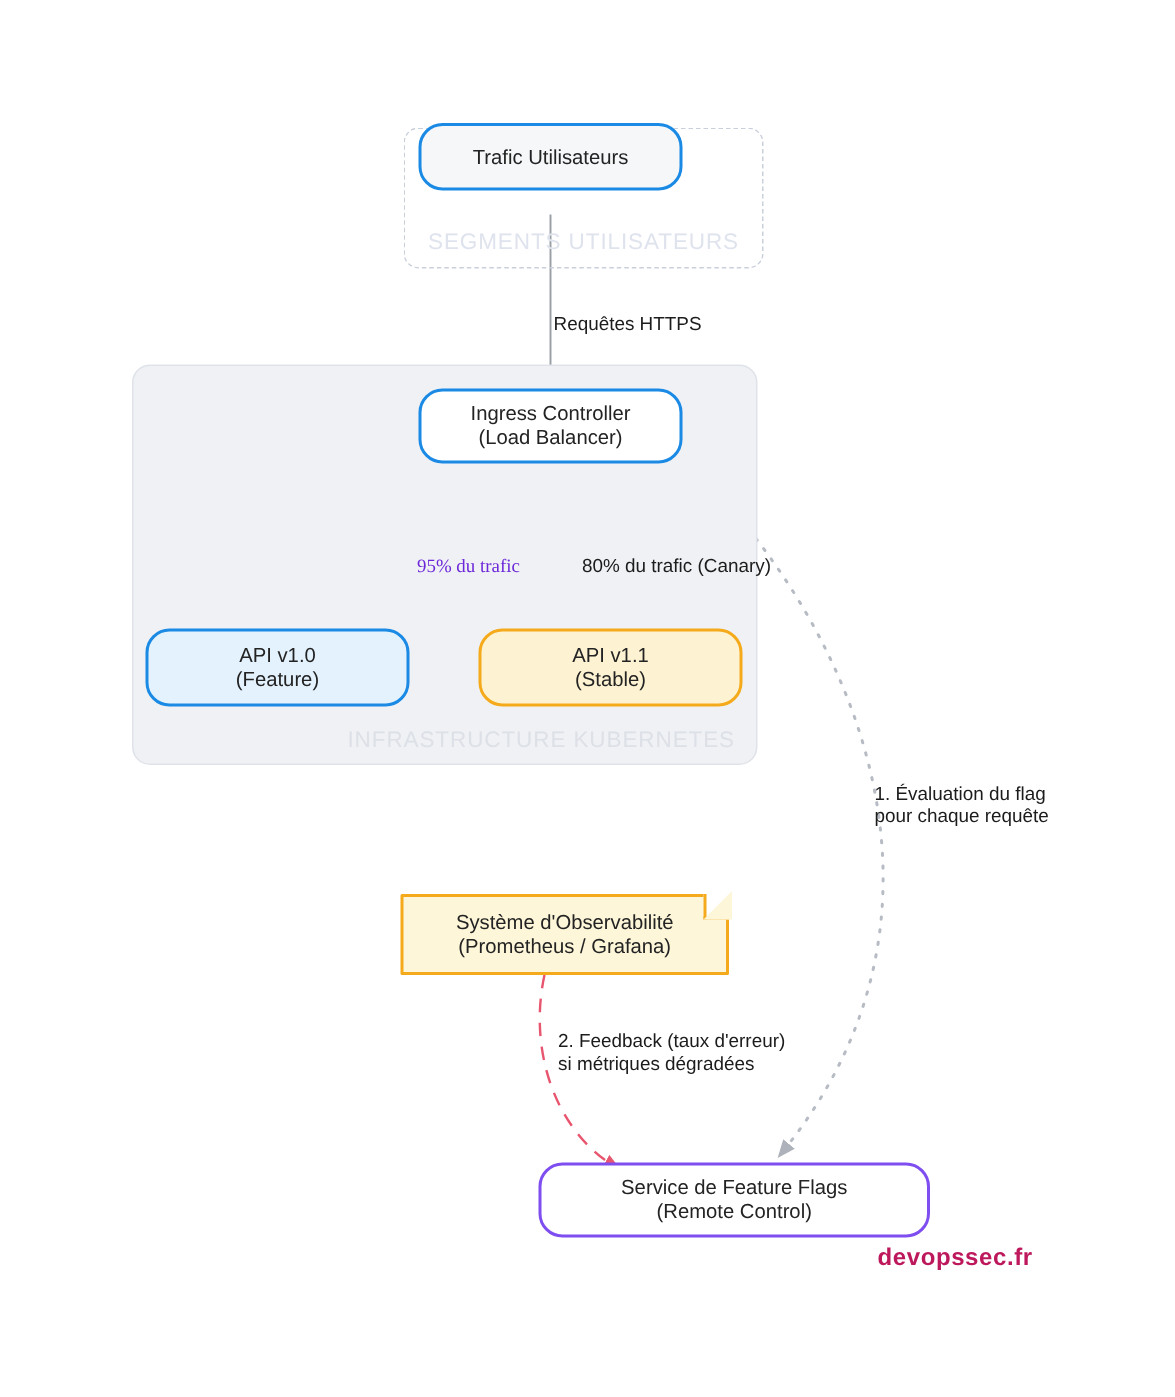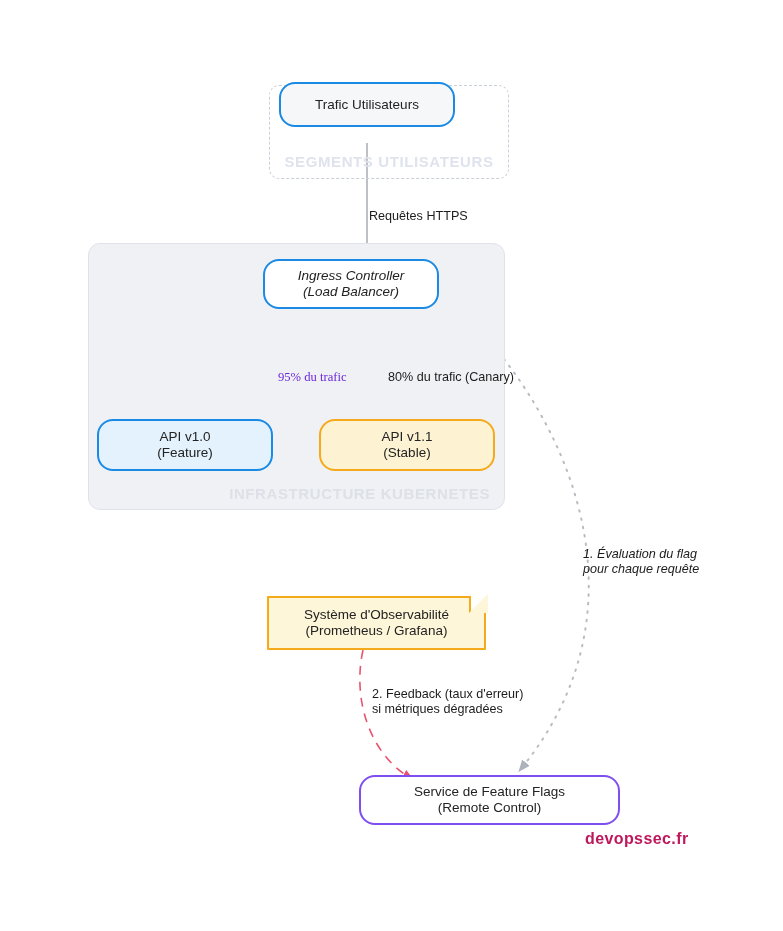--- a/index.html
+++ b/index.html
@@ -43,21 +43,21 @@
     box-sizing: border-box;
     z-index: 1;
   }
   .group .group-title {
     position: absolute;
     left: 0;
     right: 14px;
     bottom: 7px;
     text-align: right;
     font-size: 15px;
-    font-weight: bold;
+    font-weight: normal;
     letter-spacing: 0.6px;
   }
   #group-segments {
     border: 1.6px dashed #c9cfdb;
     border-radius: 10px;
     background: transparent;
   }
   #group-segments .group-title {
     color: #dfe3ed;
     text-align: center;
@@ -188,21 +188,21 @@
   </div>
 
   <div class="group" id="group-k8s" style="left:88px; top:243px; width:417px; height:267px;">
     <div class="group-title">INFRASTRUCTURE KUBERNETES</div>
   </div>
 
   <div class="node rounded" id="node-traffic" style="left:279px; top:82px; width:176px; height:45px;">
     <span class="lbl">Trafic Utilisateurs</span>
   </div>
 
-  <div class="node rounded" id="node-ingress" style="left:263px; top:259px; width:176px; height:50px;font-style:italic;">
+  <div class="node rounded" id="node-ingress" style="left:279px; top:259px; width:176px; height:50px;">
     <span class="lbl">Ingress Controller
 (Load Balancer)</span>
   </div>
 
   <div class="node rounded" id="node-api-stable" style="left:97px; top:419px; width:176px; height:52px;">
     <span class="lbl">API v1.0
 (Feature)</span>
   </div>
 
   <div class="node rounded" id="node-api-canary" style="left:319px; top:419px; width:176px; height:52px;">
@@ -226,21 +226,21 @@
   </div>
 
   <div class="edge-label muted" style="left:278px; top:355px;">
     <span>95% du trafic</span>
   </div>
 
   <div class="edge-label" style="left:388px; top:355px;">
     <span>80% du trafic (Canary)</span>
   </div>
 
-  <div class="edge-label" style="left:583px; top:532px;font-style:italic;">
+  <div class="edge-label" style="left:583px; top:507px;">
     <span>1. Évaluation du flag
 pour chaque requête</span>
   </div>
 
   <div class="edge-label" style="left:372px; top:672px;">
     <span>2. Feedback (taux d'erreur)
 si métriques dégradées</span>
   </div>
 
   <div id="watermark" style="left:585px; top:830px;">devopssec.fr</div>

